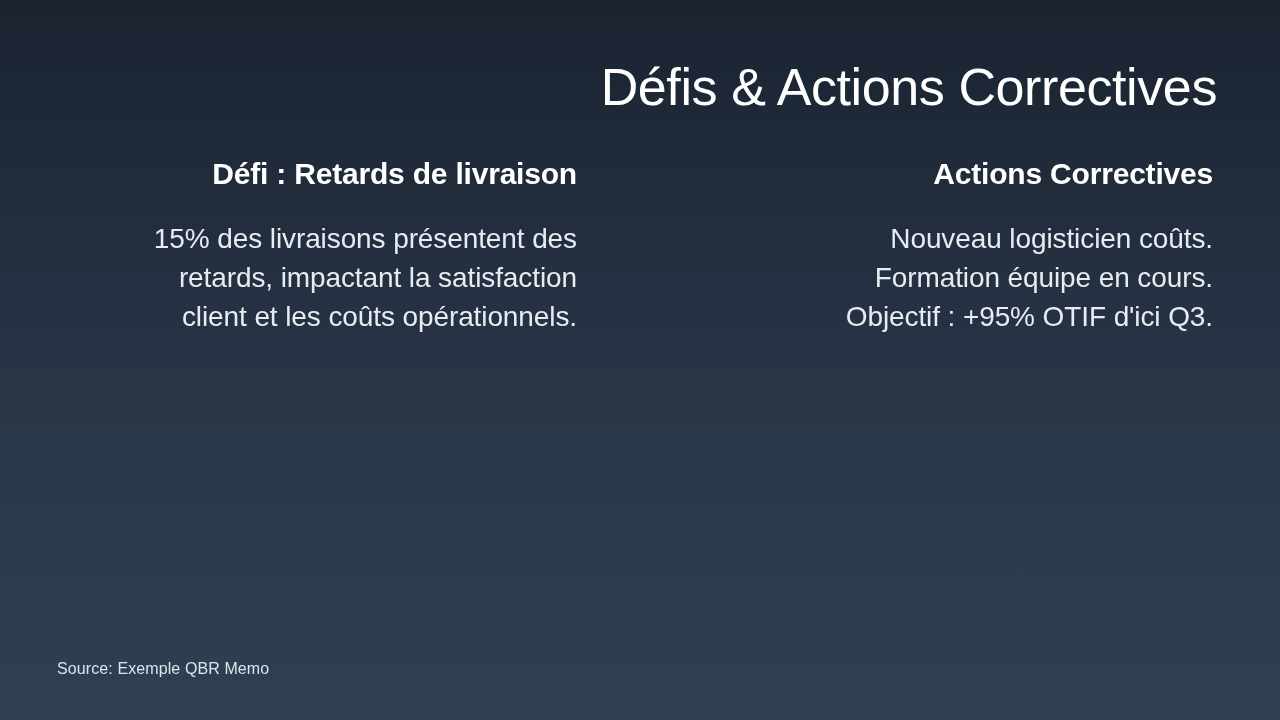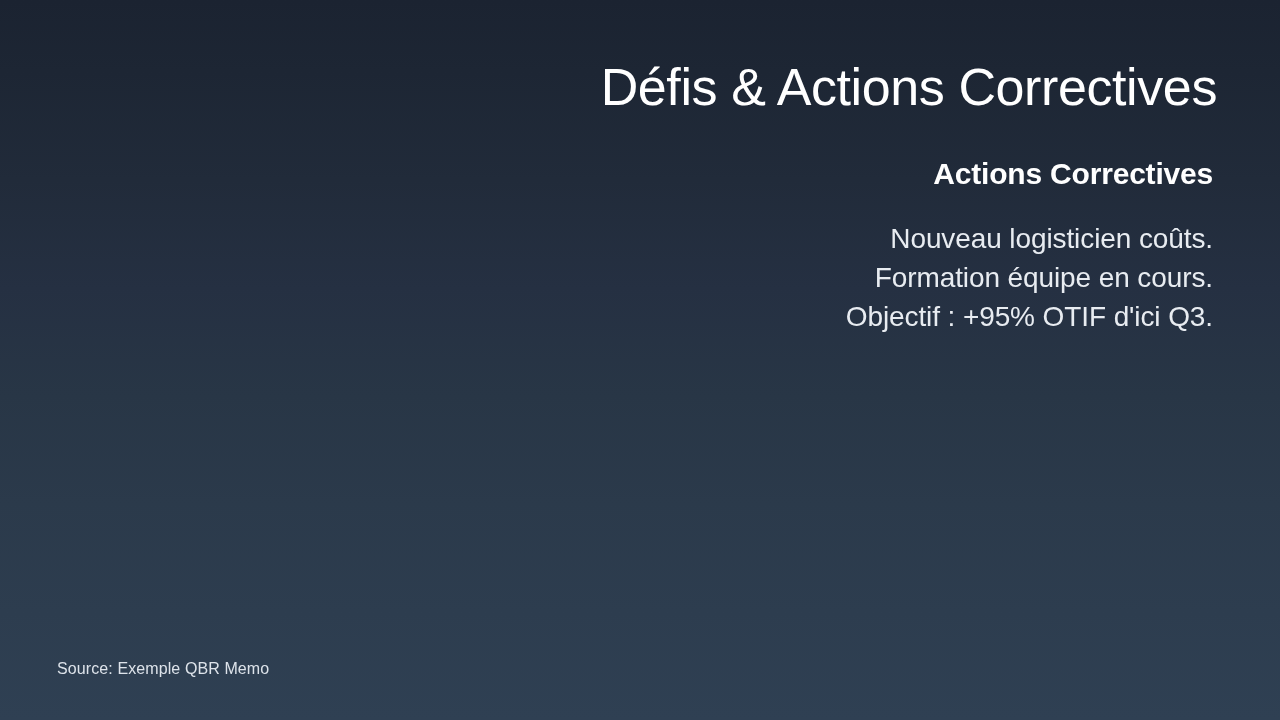--- a/index.html
+++ b/index.html
@@ -102,20 +102,26 @@
 </head>
 <body>
 
 <div class="slide">
 
   <h1 class="slide-title">Défis &amp; Actions Correctives</h1>
 
   <div class="columns">
 
     <section class="column column--left">
+      <h2 class="column-heading">Défi : Retards de livraison</h2>
+      <p class="column-body">
+        <span class="body-line">15% des livraisons présentent des</span>
+        <span class="body-line">retards, impactant la satisfaction</span>
+        <span class="body-line">client et les coûts opérationnels.</span>
+      </p>
     </section>
 
     <section class="column column--right">
       <h2 class="column-heading">Actions Correctives</h2>
       <p class="column-body">
         <span class="body-line">Nouveau logisticien coûts.</span>
         <span class="body-line">Formation équipe en cours.</span>
         <span class="body-line">Objectif : +95% OTIF d'ici Q3.</span>
       </p>
     </section>

